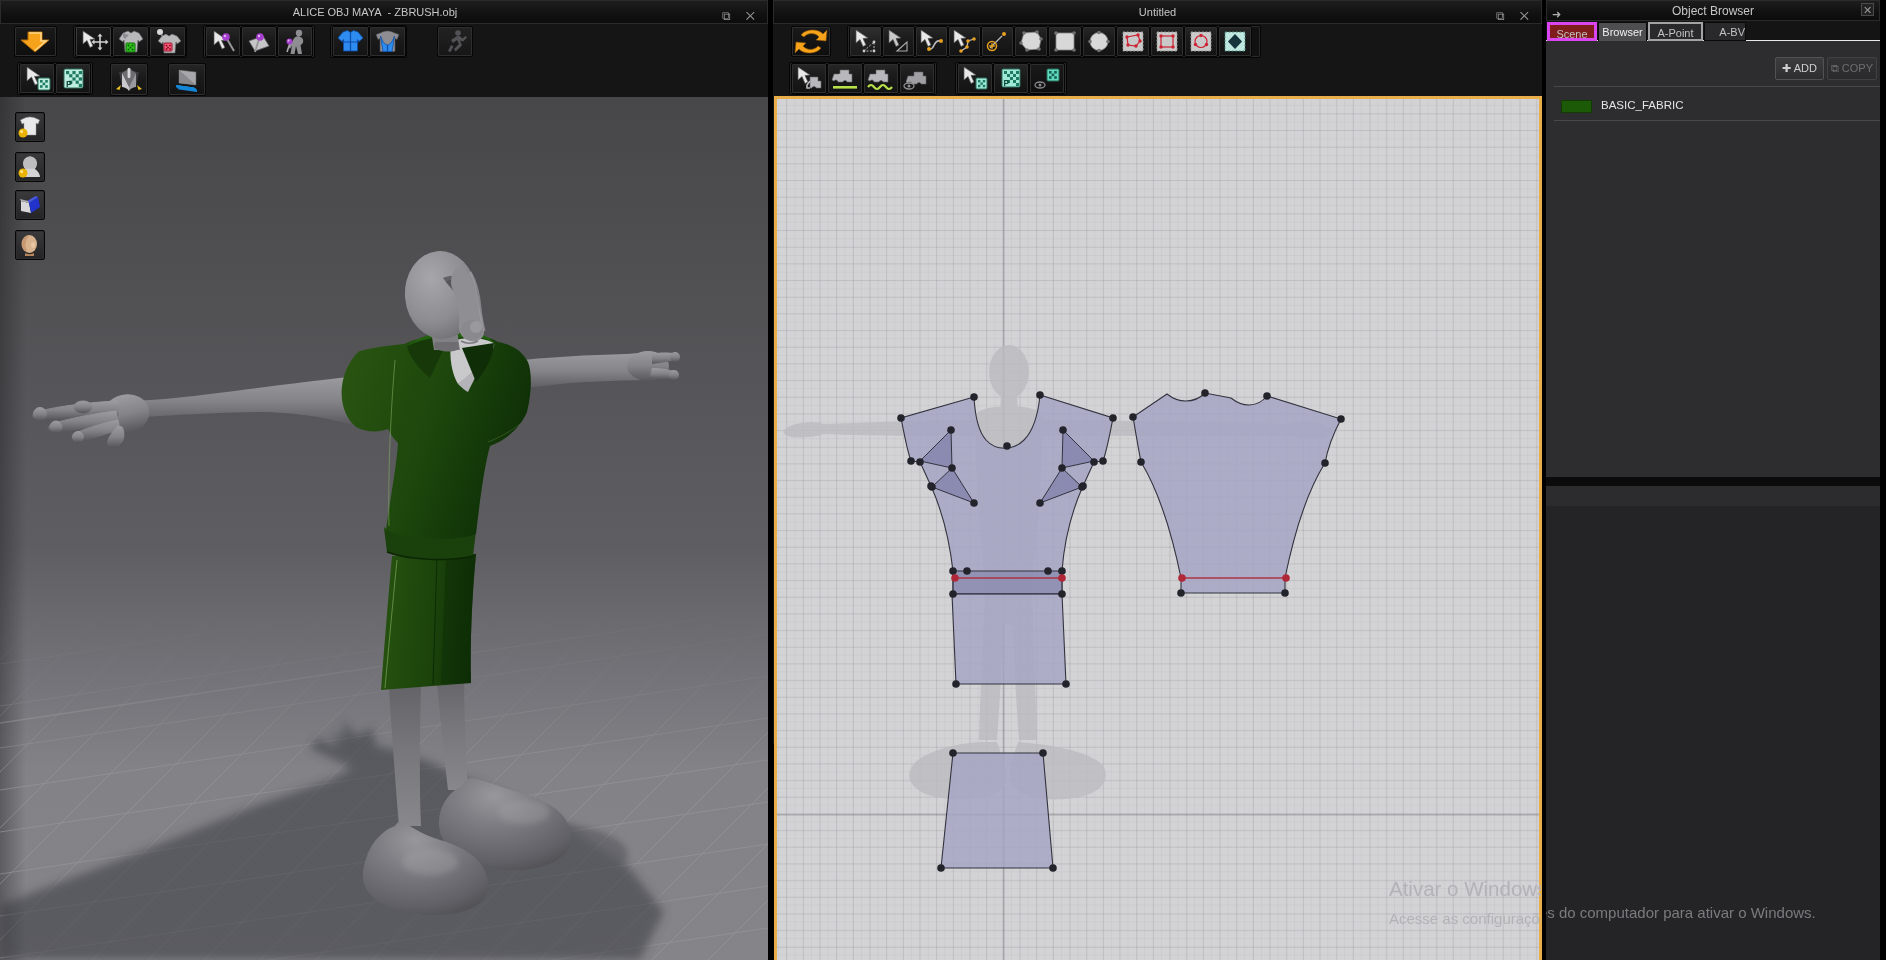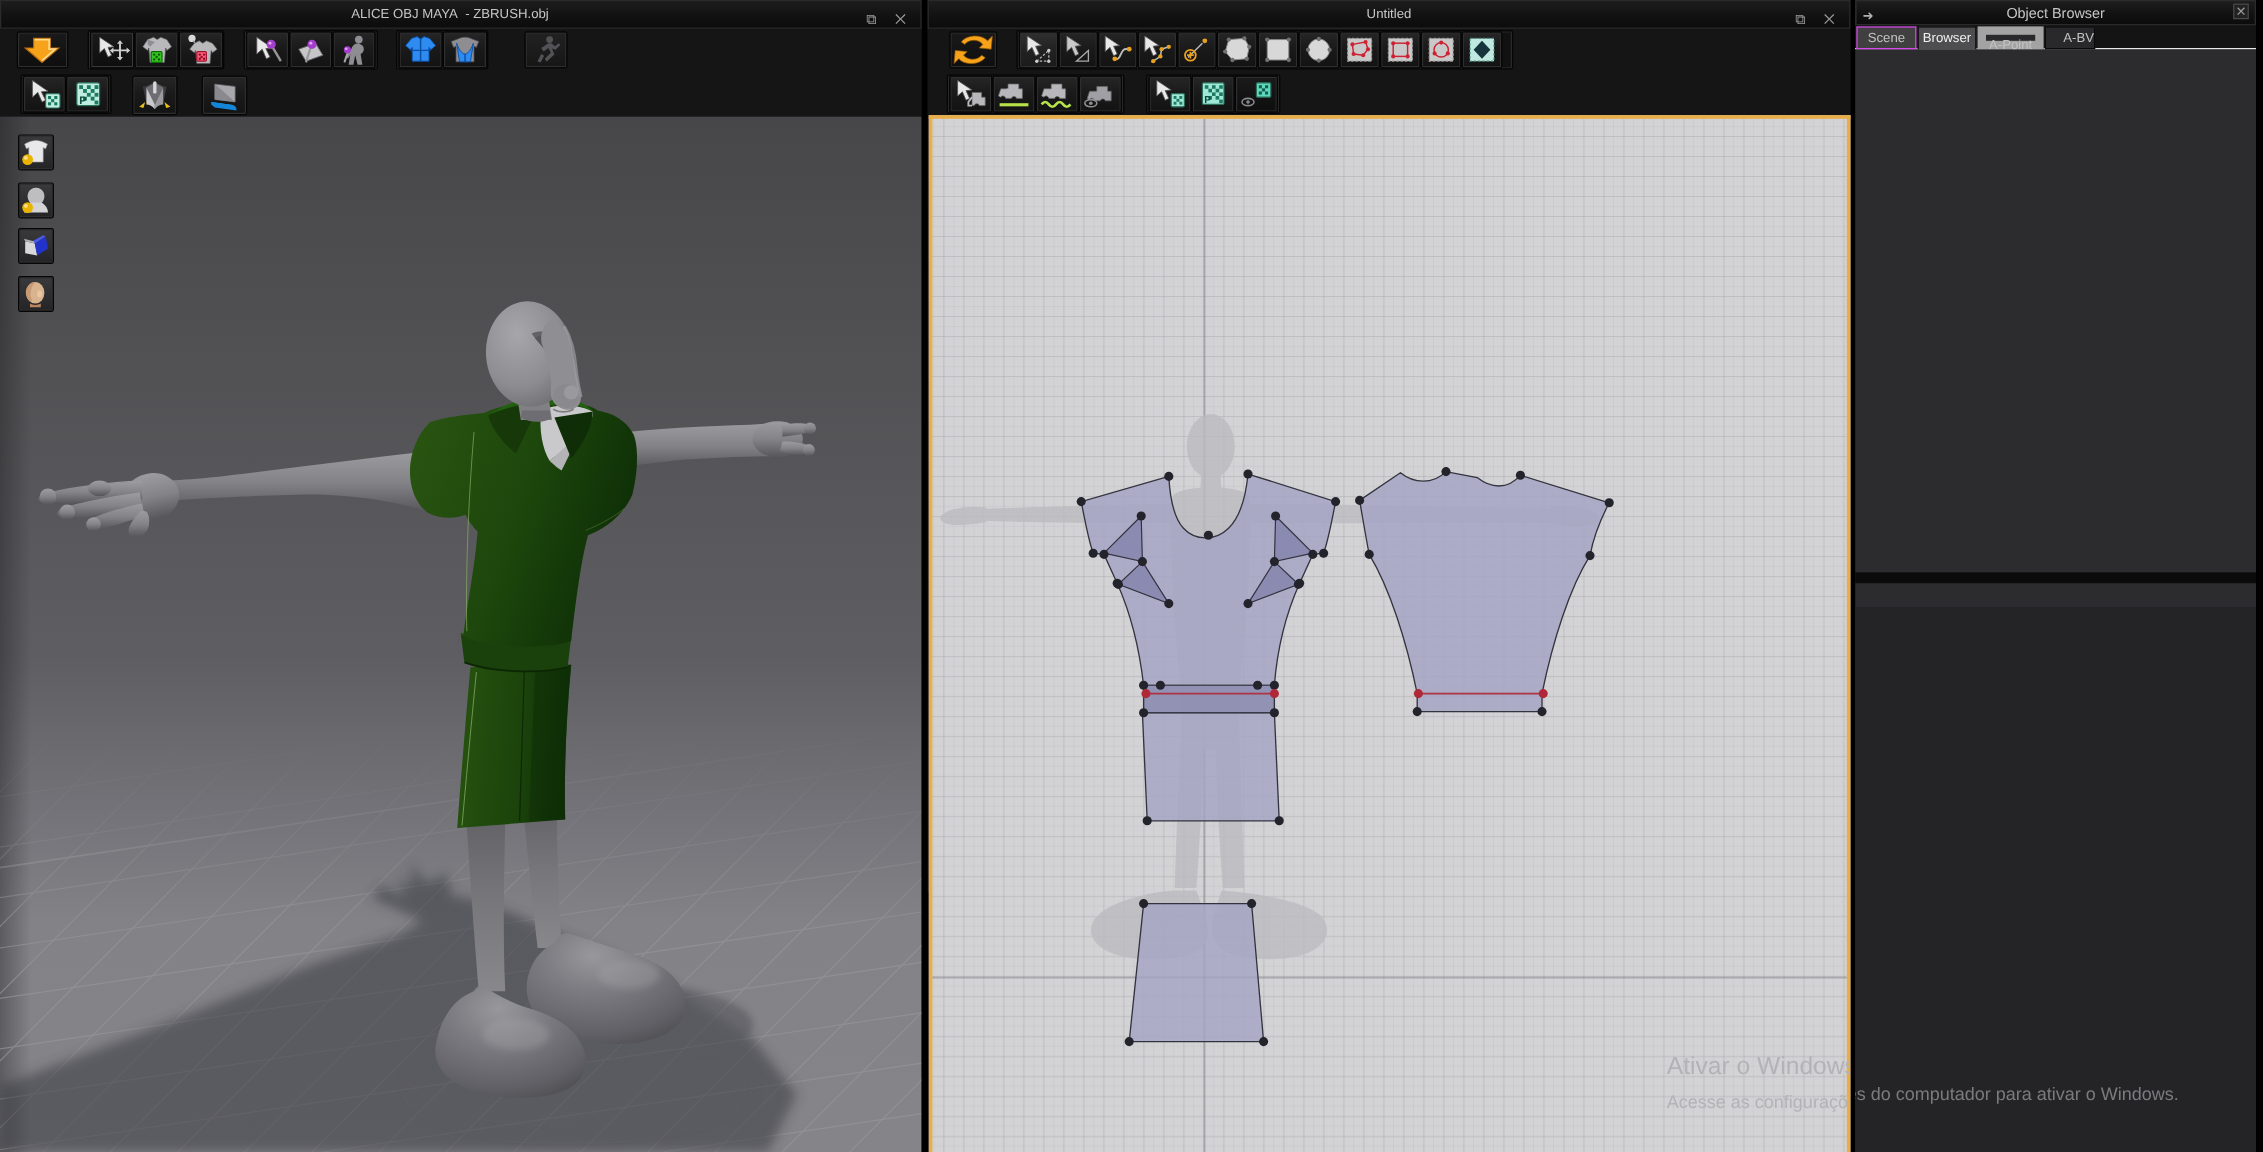--- a/index.html
+++ b/index.html
@@ -727,24 +727,32 @@
   </div>
 </div>
 
 <div class="abs" id="rightpanel" style="left:1546px;top:0;width:334px;height:960px;background:#2c2c2e;">
   <div class="titlebar" style="height:21px;line-height:20px;font-size:12px;">Object Browser
     <span style="position:absolute;left:5px;top:3px;color:#b0b0b0;font-size:11px;">➜</span>
     <span style="position:absolute;right:5px;top:2px;color:#9a9a9a;font-size:11px;border:1px solid #4a4a4a;background:#222;width:13px;height:13px;line-height:12px;display:block;">✕</span>
   </div>
   <div class="abs" id="tabs" style="left:0;top:21px;width:334px;height:20px;background:#141415;font-size:11px;color:#c2c2c2;">
     <div class="abs" style="left:0;bottom:0;width:334px;height:1px;background:#e8e8e8;"></div>
-    <div class="abs" style="left:1px;top:1px;width:50px;height:19px;background:#404040;border:1px solid #d946ef;text-align:center;line-height:18px;">Scene</div>
+    <div class="abs" style="left:1px;top:1px;width:50px;height:19px;background:#7f1d1d;border:3px solid #d946ef;text-align:center;line-height:18px;">Scene</div>
     <div class="abs" style="left:52px;top:1px;width:49px;height:19px;background:#4e4e50;border:1px solid #0a0a0a;border-bottom:none;text-align:center;line-height:18px;color:#f0f0f0;">Browser</div>
-    <div class="abs" style="left:102px;top:1px;width:55px;height:19px;background:#29292b;border:7px solid #a3a3a3;text-align:center;line-height:18px;">A-Point</div>
+    <div class="abs" style="left:102px;top:1px;width:55px;height:19px;background:#29292b;border:2px solid #a3a3a3;text-align:center;line-height:18px;">A-Point</div>
     <div class="abs" style="left:158px;top:1px;width:42px;height:19px;background:#29292b;border:1px solid #0a0a0a;text-align:right;line-height:18px;">A-BV</div>
+  </div>
+  <div class="abs" id="obcontent" style="left:0;top:41px;width:334px;height:436px;background:#2d2d2f;">
+    <div class="abs" style="left:229px;top:16px;width:49px;height:23px;background:linear-gradient(#3c3c3e,#2e2e30);border:1px solid #525254;border-radius:2px;color:#cfcfcf;font-size:11px;text-align:center;line-height:21px;">✚ ADD</div>
+    <div class="abs" style="left:281px;top:16px;width:50px;height:23px;background:linear-gradient(#333335,#2a2a2c);border:1px solid #424244;border-radius:2px;color:#6e6e70;font-size:11px;text-align:center;line-height:21px;">⧉ COPY</div>
+    <div class="abs" style="left:8px;top:45px;width:326px;height:1px;background:#48484a;"></div>
+    <div class="abs" style="left:15px;top:59px;width:31px;height:13px;background:#1d5a07;border:1px solid #123a04;"></div>
+    <div class="abs" style="left:55px;top:58px;color:#e4e4e4;font-size:11.5px;">BASIC_FABRIC</div>
+    <div class="abs" style="left:8px;top:79px;width:326px;height:1px;background:#48484a;"></div>
   </div>
   <div class="abs" style="left:0;top:477px;width:334px;height:9px;background:#0b0b0c;"></div>
   <div class="titlebar abs" style="left:0;top:486px;width:334px;height:20px;line-height:19px;font-size:12px;">Property Editor
     <span style="position:absolute;left:5px;top:3px;color:#b0b0b0;font-size:10px;">➜</span>
     <span style="position:absolute;right:5px;top:2px;color:#9a9a9a;font-size:10px;border:1px solid #4a4a4a;background:#222;width:12px;height:12px;line-height:11px;display:block;">✕</span>
   </div>
   <div class="abs" id="pecontent" style="left:0;top:506px;width:334px;height:454px;background:#242427;"></div>
   <div class="abs" style="left:0;top:904px;width:290px;height:24px;overflow:hidden;color:#7b7b7e;font-size:15px;">
     <div style="margin-left:-158px;white-space:nowrap;">Acesse as configurações do computador para ativar o Windows.</div>
   </div>

